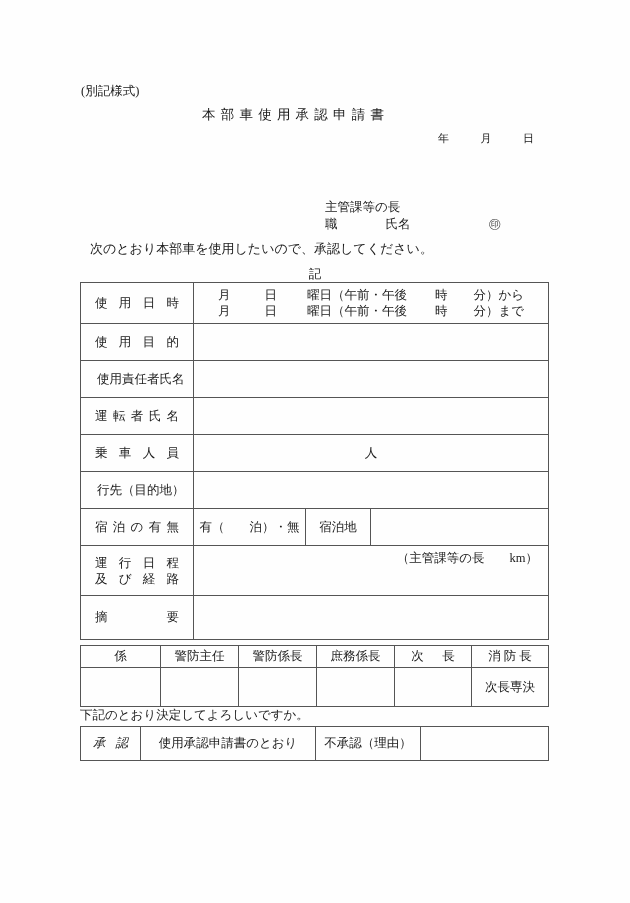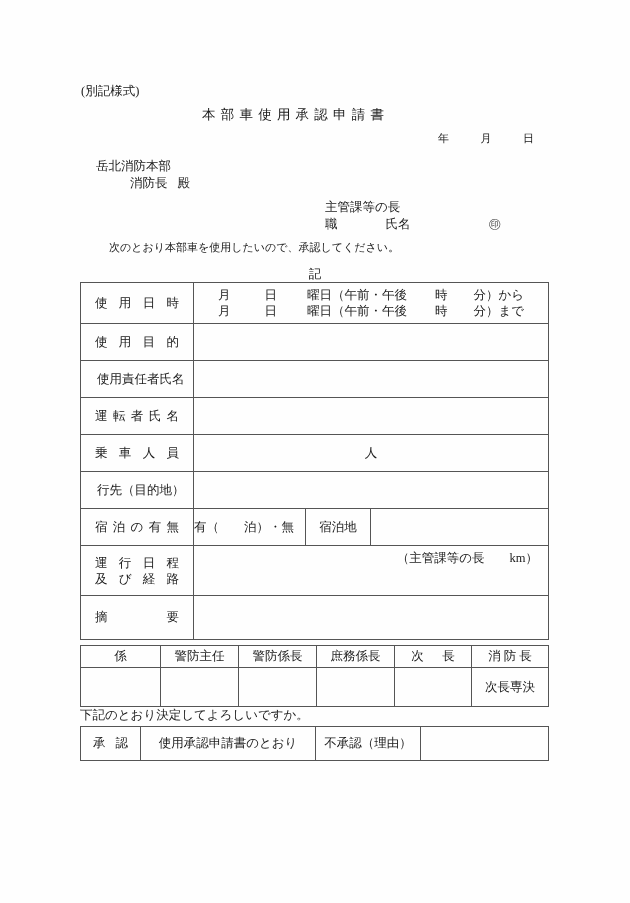--- a/index.html
+++ b/index.html
@@ -77,23 +77,22 @@
     white-space: nowrap;
   }
   .applicant .row2 { display: block; }
   .applicant .row2 .gap1 { display: inline-block; width: 48px; }
   .applicant .row2 .gap2 { display: inline-block; width: 78px; }
 
   .intro {
     position: absolute;
     left: 90px;
     top: 240px;
-    font-size: 11px;
-    white-space: nowrap;
-    margin-left: 19px;
+    font-size: 13px;
+    white-space: nowrap;
   }
   .ki-mark {
     position: absolute;
     left: 0; top: 266px;
     width: 630px;
     text-align: center;
     font-size: 12.5px;
   }
 
   
@@ -139,21 +138,21 @@
     white-space: nowrap;
     text-align: center;
   }
   .usage-datetime .ln { display: block; }
   .usage-datetime .g1 { display: inline-block; width: 34px; }
   .usage-datetime .g2 { display: inline-block; width: 30px; }
   .usage-datetime .g3 { display: inline-block; width: 28px; }
   .usage-datetime .g4 { display: inline-block; width: 26px; }
 
   .persons-cell { text-align: center; }
-  .lodge-a { text-align: left; white-space: nowrap; }
+  .lodge-a { text-align: center; white-space: nowrap; }
   .lodge-b { text-align: center; white-space: nowrap; }
 
   .route-cell {
     position: relative;
     height: 100%;
   }
   .mileage {
     position: absolute;
     right: 10px;
     bottom: 4px;
@@ -186,45 +185,39 @@
   
   #decision-table {
     left: 80px;
     top: 726px;
     width: 468px;
   }
   #decision-table td {
     text-align: center;
     white-space: nowrap;
   }
-  .sp-mid { letter-spacing: 10px; text-indent: 10px; }
+  .sp-mid { letter-spacing: 10px; text-indent: 10px; font-style: italic; }
 </style>
 </head>
 <body>
 
 <div class="page">
 
   <div class="form-code">(別記様式)</div>
 
   <div class="doc-title">本部車使用承認申請書</div>
 
   <div class="date-line">
     <span>年</span>
     <span class="gap"></span>
     <span>月</span>
     <span class="gap"></span>
     <span>日</span>
   </div>
 
-  <div class="addressee">
-    <span>岳北消防本部</span>
-    <span class="l2">
-      <span>消防長</span><span class="sp"></span><span>殿</span>
-    </span>
-  </div>
 
   <div class="applicant">
     <span>主管課等の長</span>
     <span class="row2">
       <span>職</span><span class="gap1"></span><span>氏名</span><span class="gap2"></span><span>㊞</span>
     </span>
   </div>
 
   <div class="intro">次のとおり本部車を使用したいので、承認してください。</div>
 

